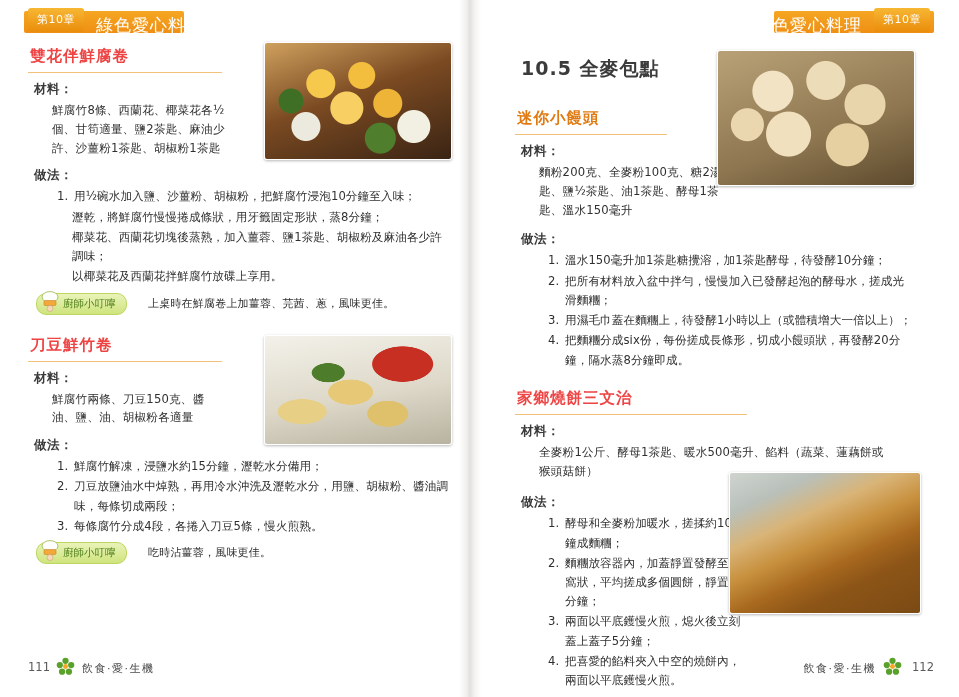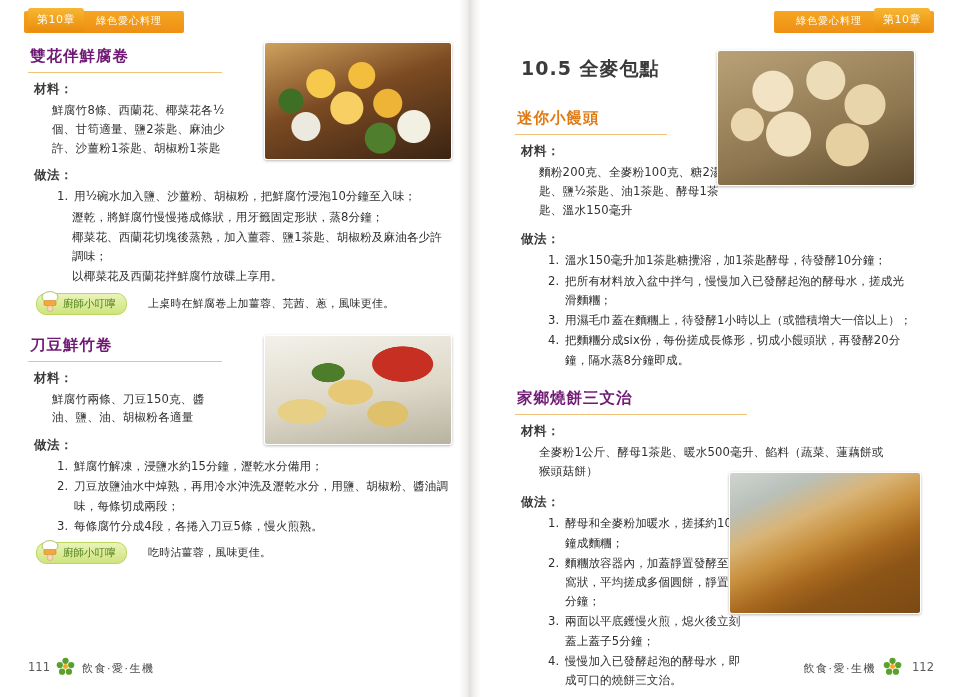--- a/index.html
+++ b/index.html
@@ -65,39 +65,39 @@
     border-radius: 3px;
     letter-spacing: 0.5px;
     white-space: nowrap;
   }
   .hdr-left .chap { left: 28px; }
   .hdr-right .chap { right: 28px; }
   .hdr .sect {
     position: absolute;
     top: 14px;
     color: #ffffff;
-    font-size: 10px;
+    font-size: 17px;
     letter-spacing: 1px;
     white-space: nowrap;
     font-family: Liberation Serif, serif;
   }
   .hdr-left .sect { left: 96px; }
   .hdr-right .sect { right: 96px; }
 
   
   .content {
     padding: 10px 26px 0 28px;
     box-sizing: border-box;
   }
   .recipe {
     position: relative;
     margin-bottom: 8px;
   }
   .rtitle {
-    color: #701a75;
+    color: #ef4444;
     font-size: 15.5px;
     font-weight: bold;
     letter-spacing: 1px;
     border-bottom: 1.6px solid #f3c27a;
     padding: 0 0 5px 2px;
     margin: 2px 0 8px 0;
   }
   .sec-label {
     color: #3a3a3a;
     font-size: 12.5px;
@@ -354,21 +354,21 @@
                                 radial-gradient(circle at 70% 36%, #d34a2e 0 18px, transparent 19px);"></div>
 
         <div class="sec-label">材料：</div>
         <div class="ing-text" style="width:352px;">全麥粉1公斤、酵母1茶匙、暖水500毫升、餡料（蔬菜、蓮藕餅或猴頭菇餅）</div>
 
         <div class="sec-label" style="margin-top:14px;">做法：</div>
         <ol class="steps" style="padding-left:48px; width:186px;">
           <li>酵母和全麥粉加暖水，搓揉約10分鐘成麵糰；</li>
           <li>麵糰放容器內，加蓋靜置發酵至蜂窩狀，平均搓成多個圓餅，靜置10分鐘；</li>
           <li>兩面以平底鑊慢火煎，熄火後立刻蓋上蓋子5分鐘；</li>
-          <li>慢慢加入已發酵起泡的酵母水，即成可口的燒餅三文治。</li>
+          <li>把喜愛的餡料夾入中空的燒餅內，兩面以平底鑊慢火煎。</li>
         </ol>
       </div>
 
     </div>
 
     <div class="footer footer-right">
       <div class="pgnum">112</div>
       <svg class="flower" viewBox="0 0 20 20">
         <g fill="#5aa12b">
           <circle cx="10" cy="4" r="3.3"></circle>

